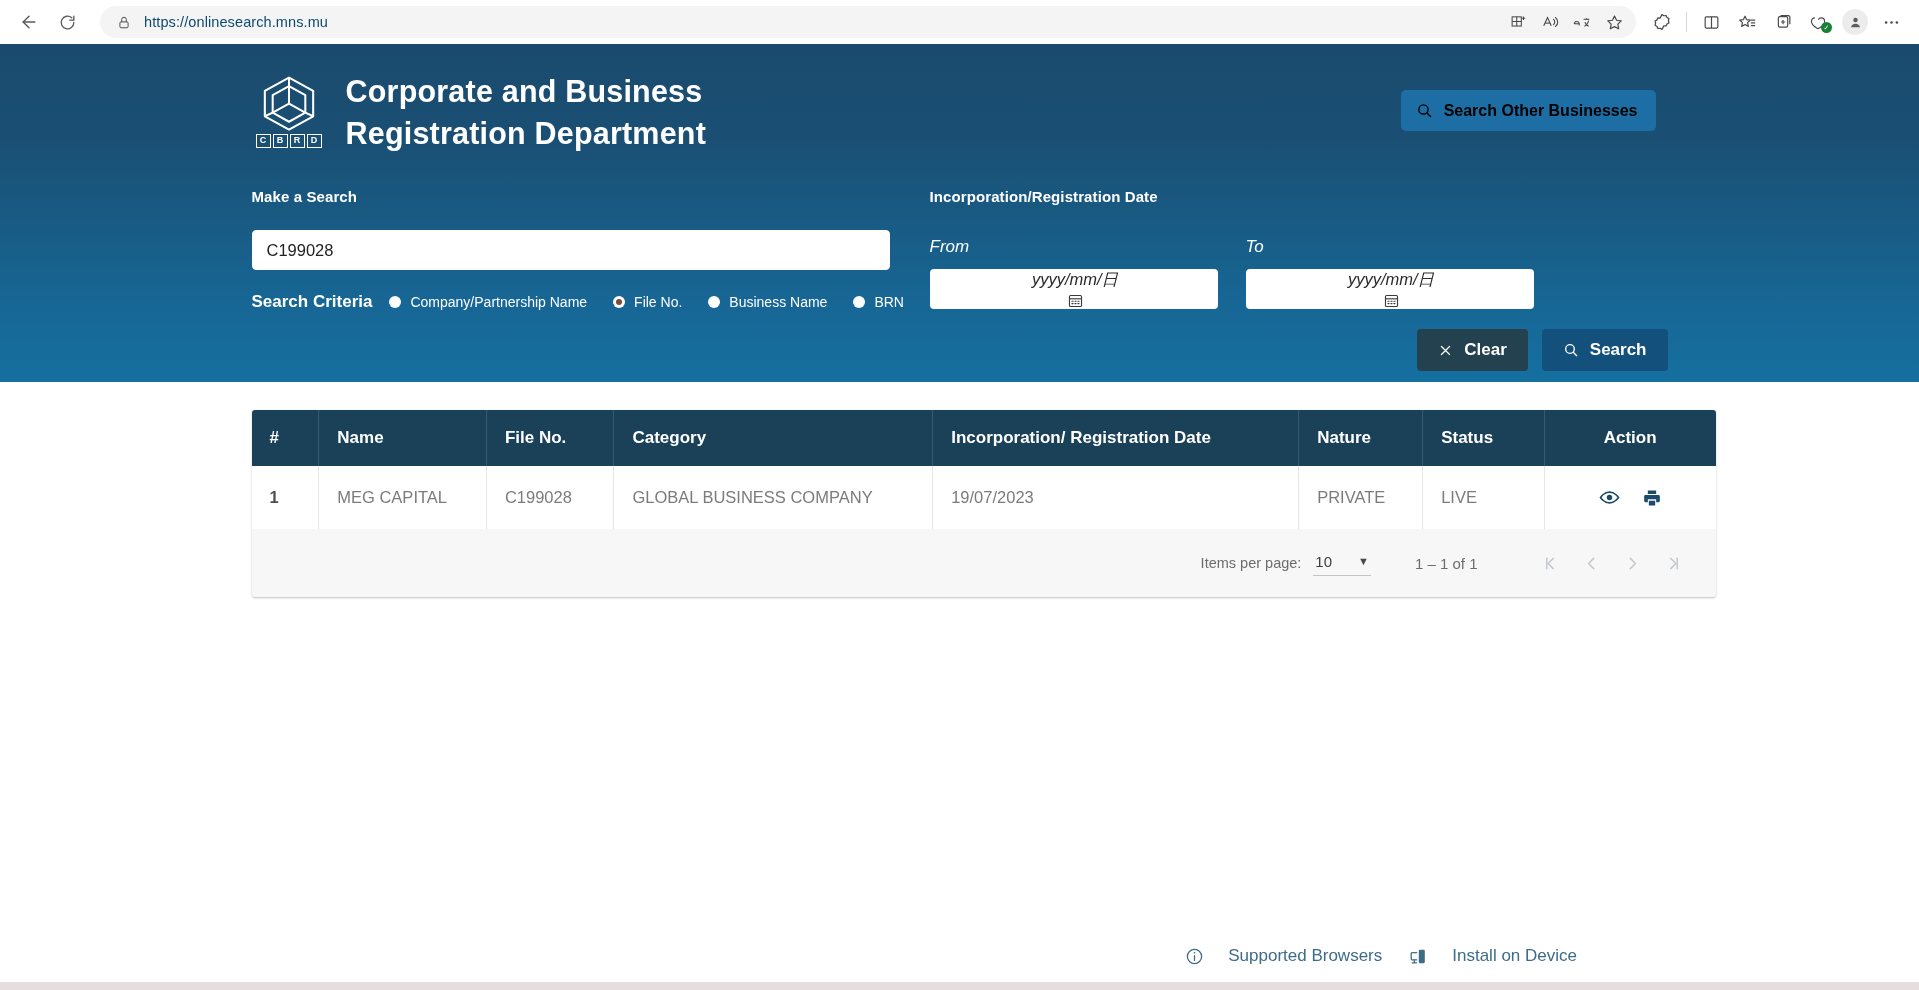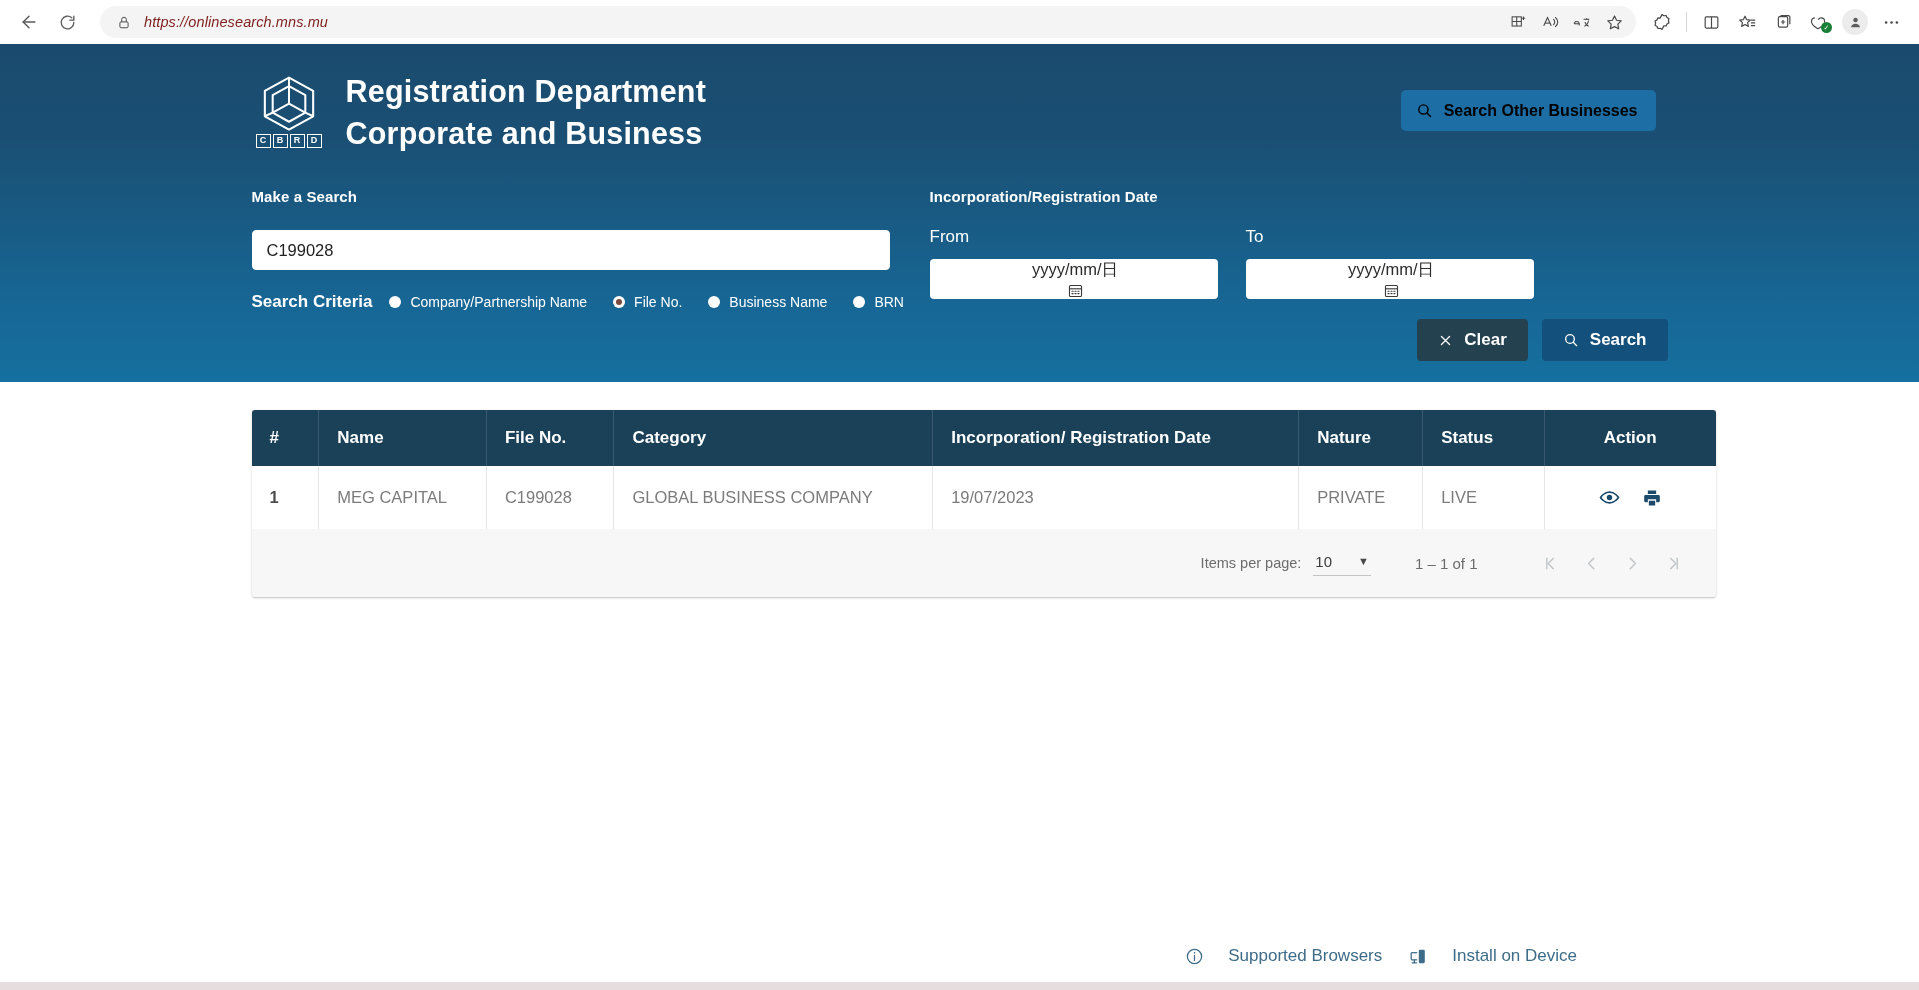--- a/index.html
+++ b/index.html
@@ -39,25 +39,24 @@
     border-radius: 16px;
     display: flex; align-items: center;
     margin: 0 8px 0 14px;
     padding: 0 6px 0 14px;
     min-width: 0;
   }
   .omni-lock { width: 20px; height:20px; display:flex; align-items:center; justify-content:center; color:#4a4a4a; flex:0 0 auto;}
   .omni-url {
     flex: 1 1 auto;
     font-size: 14.5px;
-    color: #7f1d1d;
+    color: #0c4a6e;
     padding-left: 10px;
     white-space: nowrap; overflow: hidden;
     letter-spacing: .1px;
-    font-style: italic;
   }
   .omni-actions { display:flex; align-items:center; gap:0px; flex:0 0 auto;}
   .omni-ico {
     width: 32px; height: 28px;
     display:flex; align-items:center; justify-content:center;
     color:#4a4a4a; border-radius:4px;
   }
   .tb-right { display:flex; align-items:center; flex:0 0 auto; }
   .tb-sep { width:1px; height:20px; background:#d6d6d6; margin:0 6px; flex:0 0 auto;}
   .tb-ico {
@@ -184,21 +183,21 @@
     position: relative;
   }
   .radio-dot.selected::after {
     content: "";
     position: absolute; left: 3px; top: 3px;
     width: 6px; height: 6px; border-radius: 50%;
     background: #7a4a3a;
   }
   .radio-text { color: #ffffff; font-size: 14px; }
 
-  .date-grid { display: flex; gap: 28px; margin-top: 22px; }
+  .date-grid { display: flex; gap: 28px; margin-top: 32px; font-style: italic; }
   .date-col { width: 288px; }
   .date-sublabel { color: #ffffff; font-size: 17px; margin-bottom: 12px; }
   .date-field {
     height: 40px; background: #ffffff; border-radius: 4px;
     display: flex; align-items: center; justify-content: space-between;
     padding: 0 11px 0 14px;
     font-size: 16.5px; color: #2b2b2b; flex-direction: column;
   }
   .cal-ico { color: #3a3a3a; display:flex; }
   .action-btns {
@@ -438,22 +437,22 @@
             </svg>
             <div class="logo-letters">
               <span>C</span>
               <span>B</span>
               <span>R</span>
               <span>D</span>
             </div>
           </div>
 
           <div>
+            <div class="brand-title">Corporate and Business</div>
             <div class="brand-title">Registration Department</div>
-            <div class="brand-title">Corporate and Business</div>
           </div>
 
           <button class="btn-other">
             <svg width="17" height="17" viewBox="0 0 24 24" fill="none" stroke="currentColor" stroke-width="2" stroke-linecap="round">
                 <circle cx="10.5" cy="10.5" r="6.5"></circle>
                 <path d="M15.4 15.4L20.5 20.5"></path>
               </svg>
             <span>Search Other Businesses</span>
           </button>
         </div>

